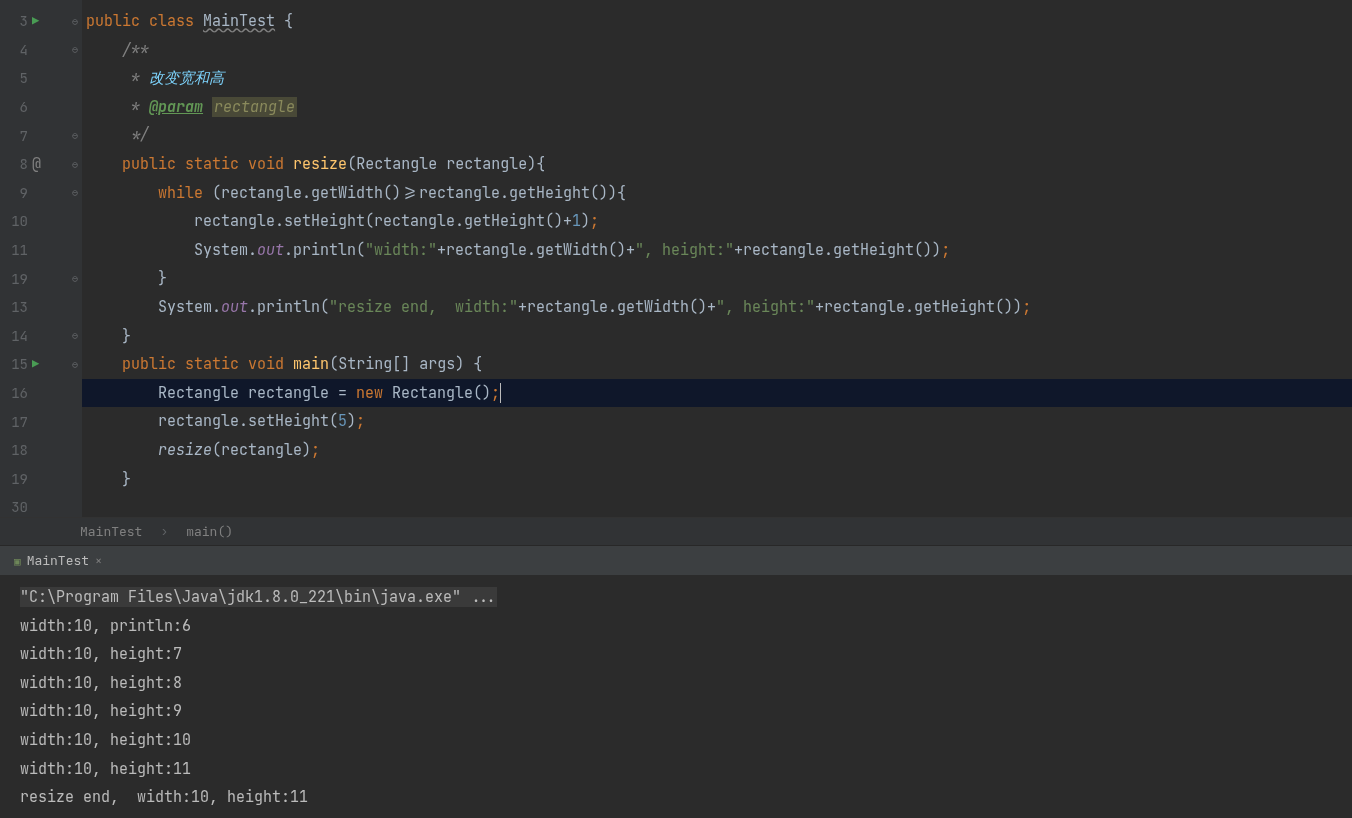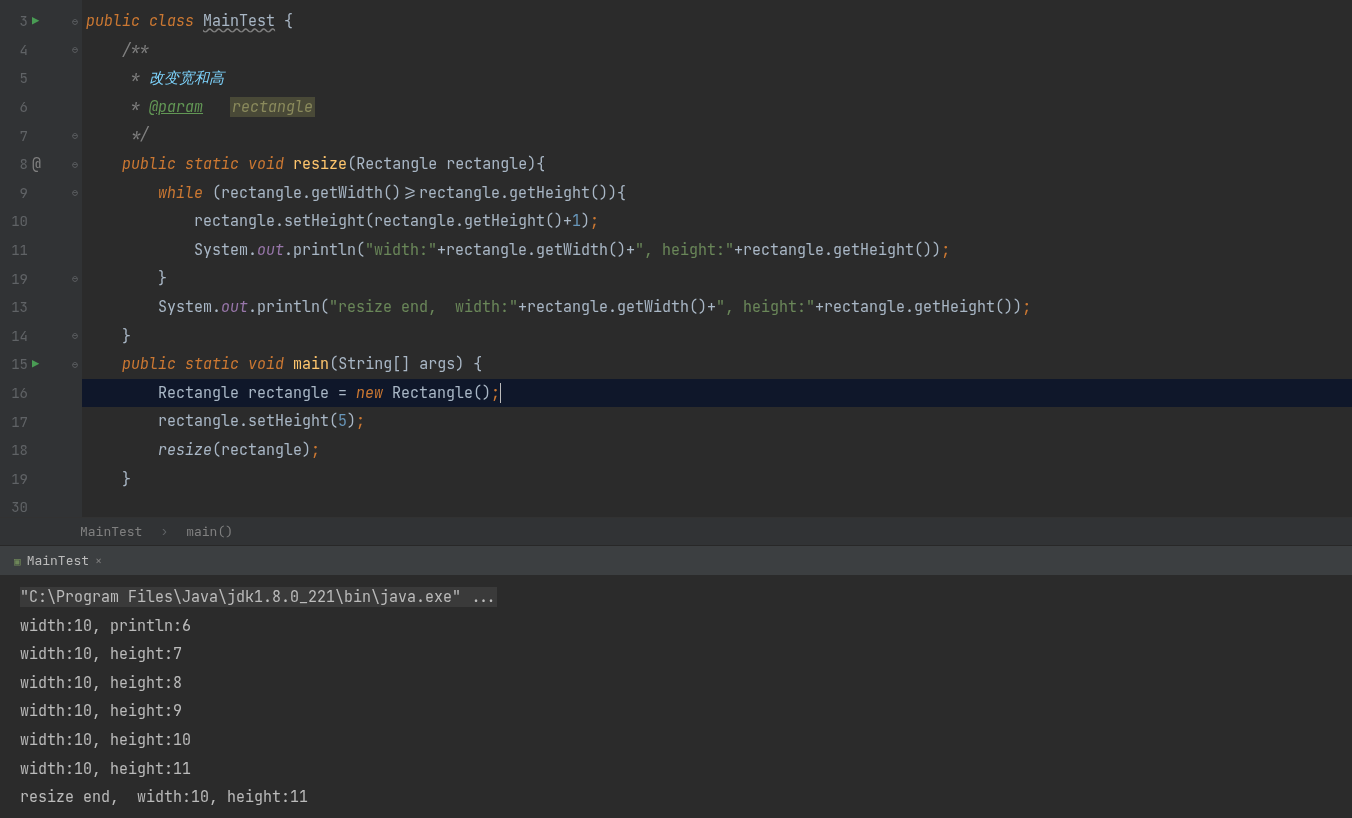--- a/index.html
+++ b/index.html
@@ -64,28 +64,28 @@
     }
     .code-line {
       height: 28.6px;
       line-height: 28.6px;
       padding-left: 4px;
       white-space: pre;
     }
     .code-line.highlighted {
       background: #0f172a;
     }
-    .kw { color: #cc7832; font-style: italic; }
+    .kw { color: #cc7832; }
     .cls { color: #a9b7c6; }
     .cls-underline { text-decoration: underline wavy #808080; }
     .method { color: #ffc66d; }
     .comment { color: #808080; font-style: italic; }
     .comment-cjk { color: #7dd3fc; font-style: italic; }
-    .doc-tag { color: #629755; font-style: italic; font-weight: normal; text-decoration: underline; }
-    .doc-param { background: #494937; color: #8a8a5c; font-style: italic; padding: 0 2px; margin-left: 18px; }
+    .doc-tag { color: #629755; font-style: italic; font-weight: bold; text-decoration: underline; }
+    .doc-param { background: #494937; color: #8a8a5c; font-style: italic; padding: 0 2px; }
     .field { color: #9876aa; font-style: italic; }
     .str { color: #6a8759; }
     .num { color: #6897bb; }
     .punc { color: #cc7832; }
     .paren { color: #a9b7c6; }
     .italic-call { font-style: italic; color: #a9b7c6; }
     .cursor {
       display: inline-block;
       width: 1px;
       height: 20px;

